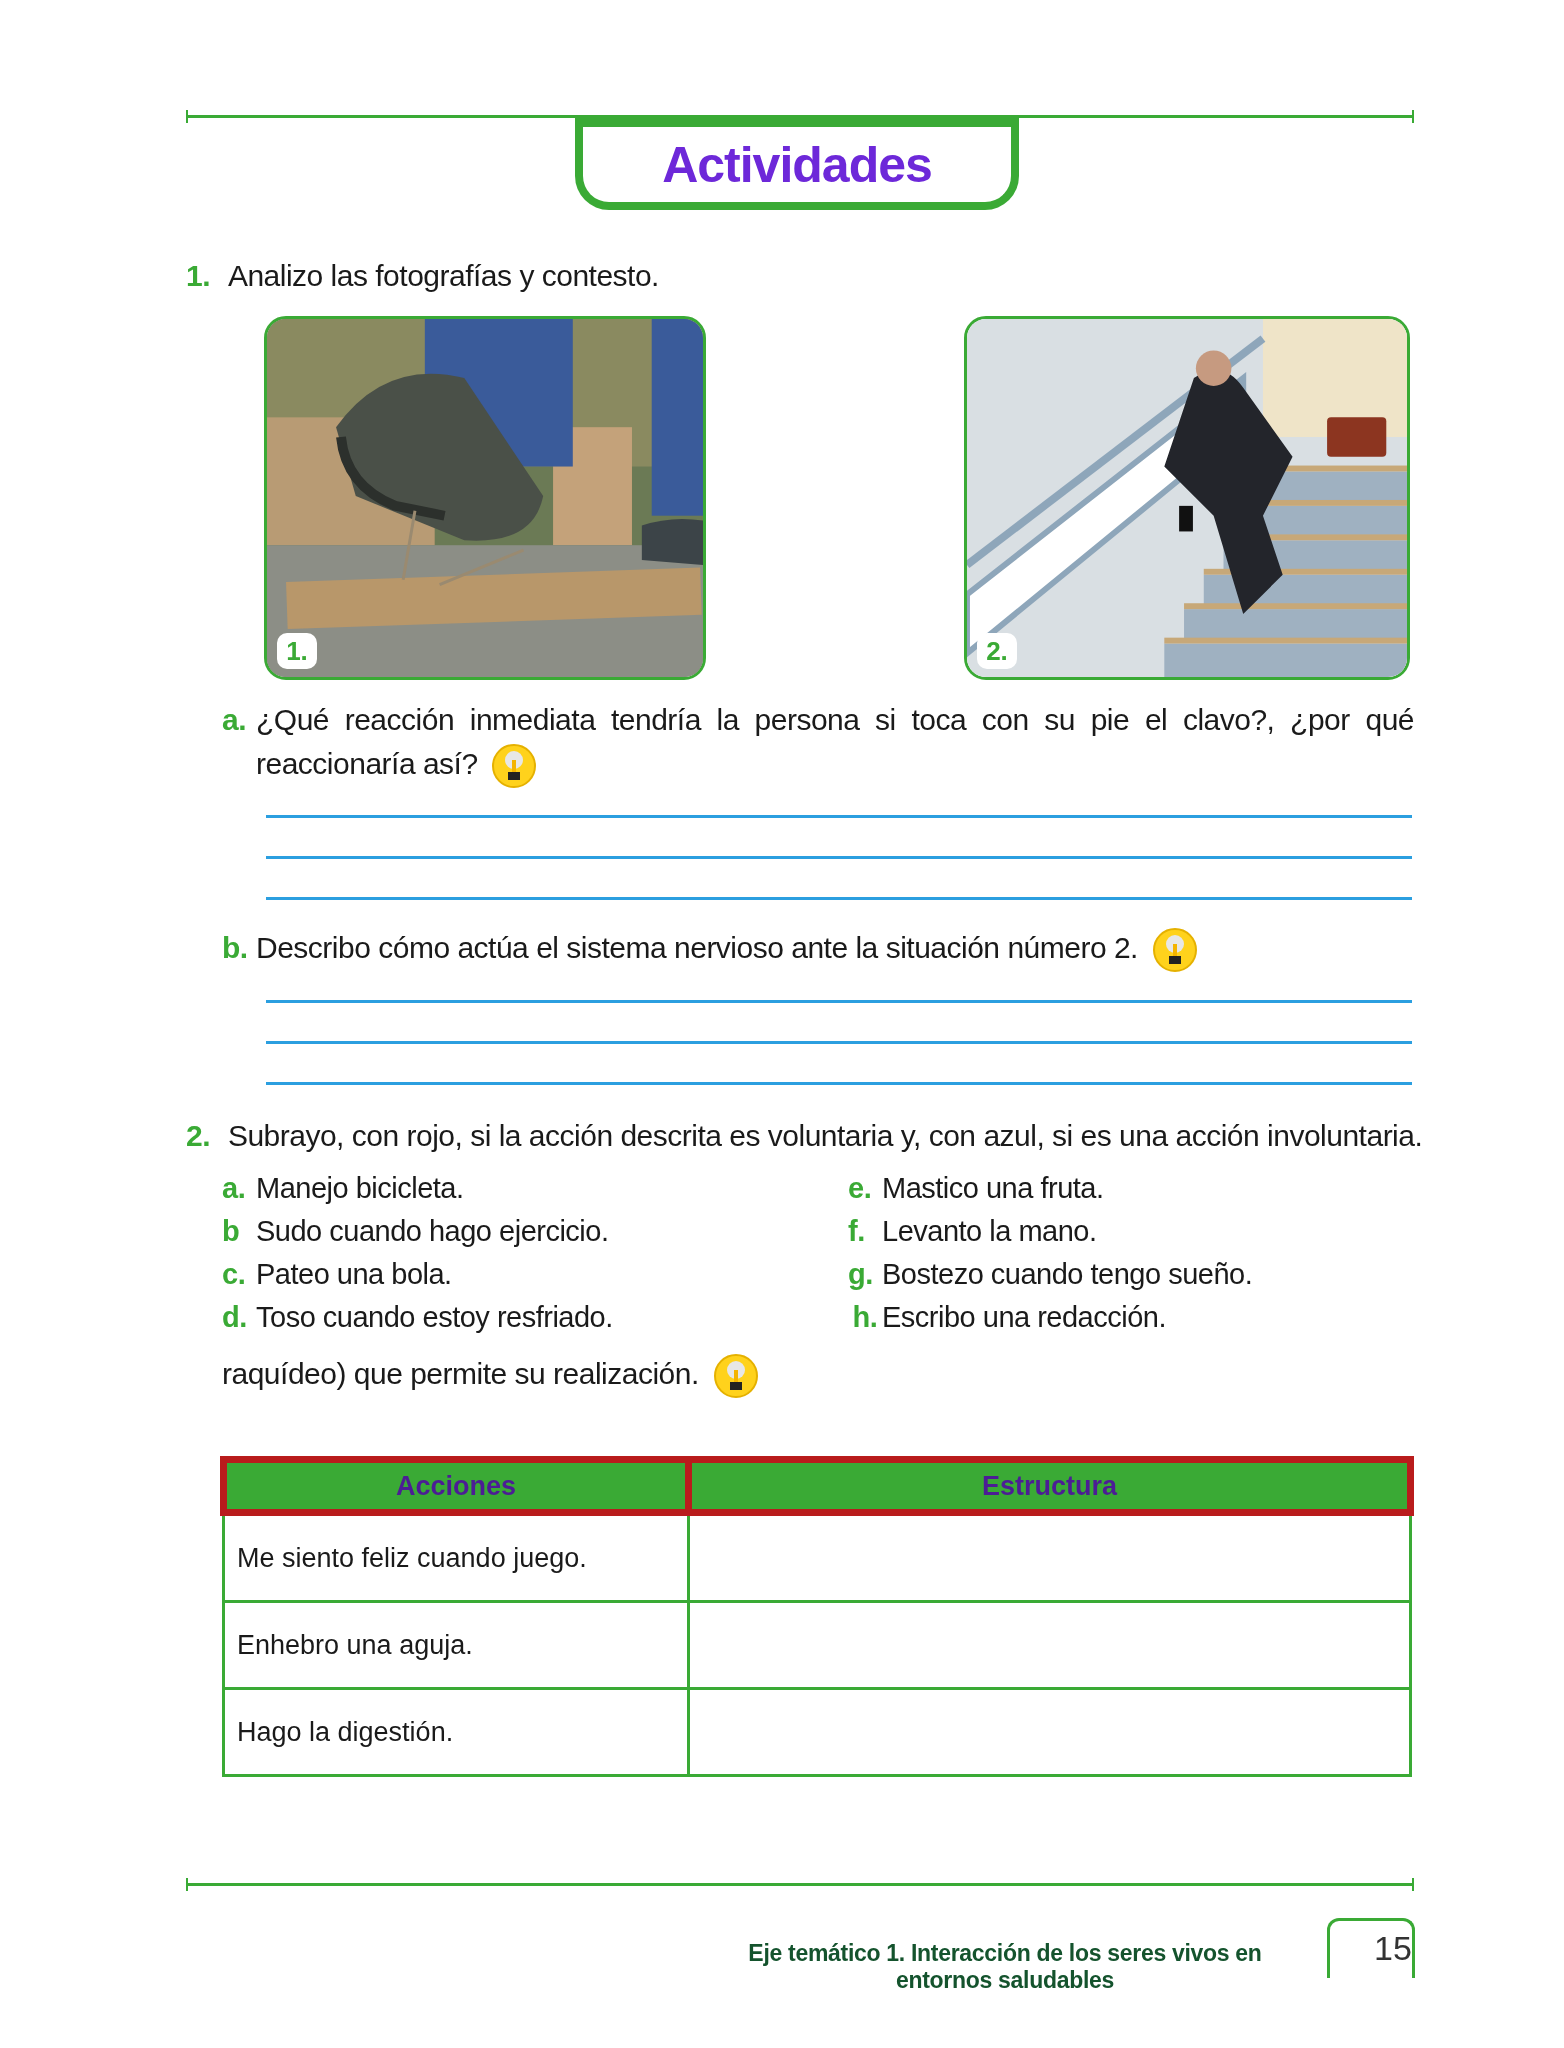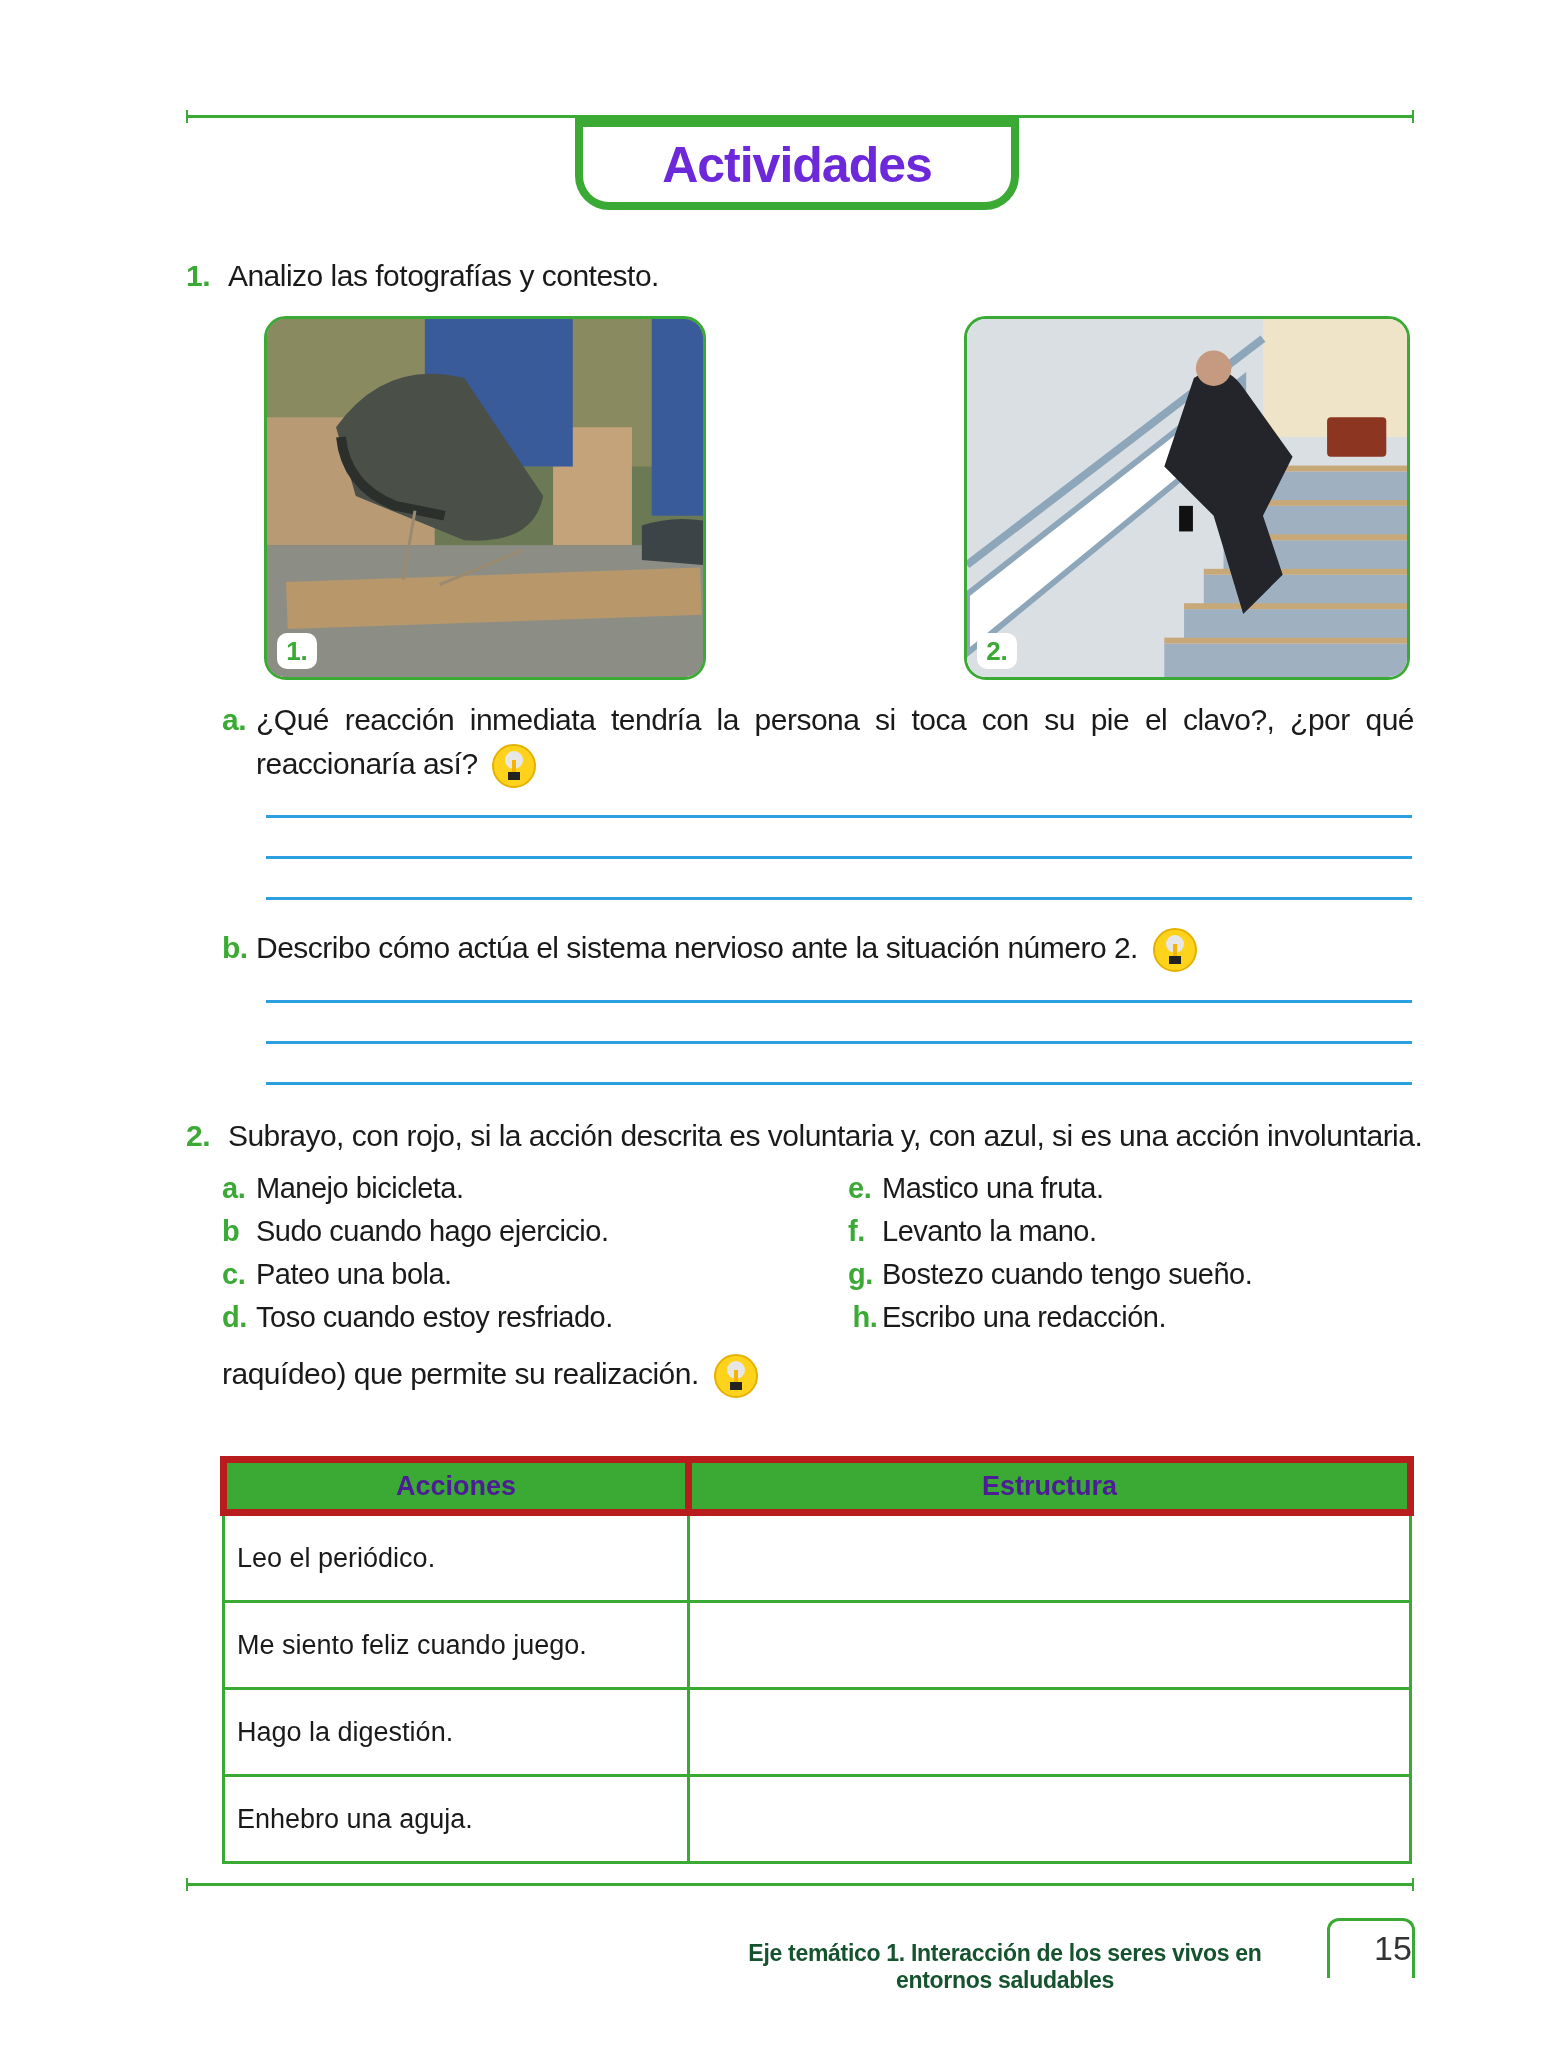--- a/index.html
+++ b/index.html
@@ -174,33 +174,29 @@
 
 <table class="snc">
   <thead>
     <tr>
       <th>Acciones</th>
       <th>Estructura</th>
     </tr>
   </thead>
   <tbody>
     <tr>
-      <td class="act">Leo el periódico.</td>
-      <td></td>
-    </tr>
-    <tr>
       <td class="act">Me siento feliz cuando juego.</td>
       <td></td>
     </tr>
     <tr>
+      <td class="act">Enhebro una aguja.</td>
+      <td></td>
+    </tr>
+    <tr>
       <td class="act">Hago la digestión.</td>
-      <td></td>
-    </tr>
-    <tr>
-      <td class="act">Enhebro una aguja.</td>
       <td></td>
     </tr>
   </tbody>
 </table>
 
 <div class="rule" style="left:186px; top:1883px; width:1228px;"></div>
 <div class="footer-text">Eje temático 1. Interacción de los seres vivos en entornos saludables</div>
 <div class="page-box">15</div>
 
 </body></html>

